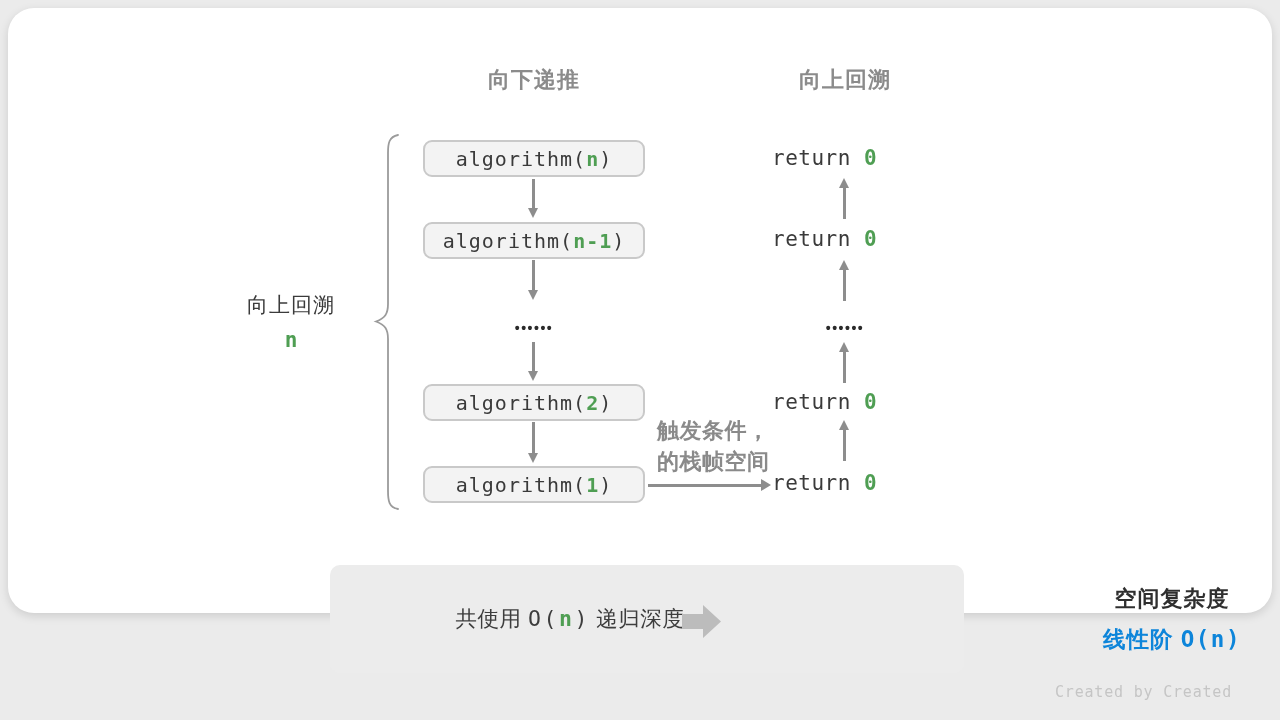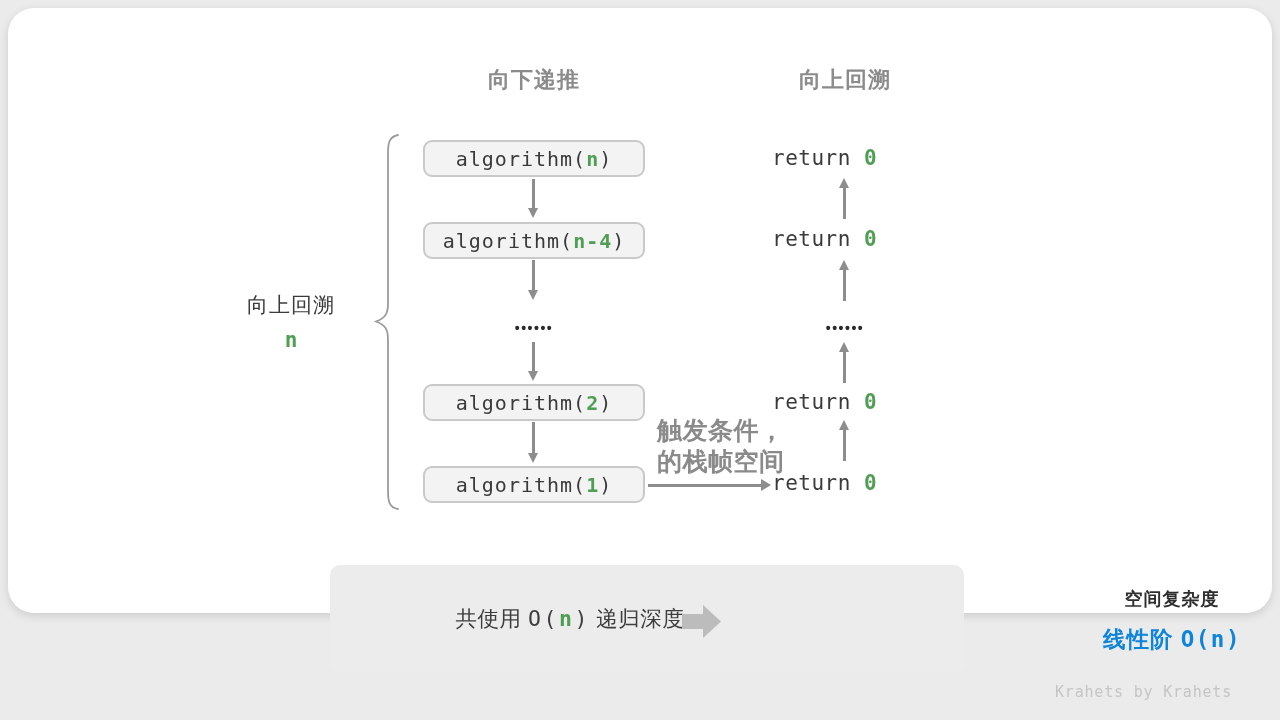--- a/index.html
+++ b/index.html
@@ -84,21 +84,21 @@
   }
   .h-arrow .head {
     position: absolute; right: 0; top: 0;
     width: 0; height: 0;
     border-top: 6px solid transparent;
     border-bottom: 6px solid transparent;
     border-left: 10px solid #8d8d8d;
   }
   .trigger-note {
     left: 649px; top: 407px;
-    font-size: 25px;
+    font-size: 22px;
     font-weight: bold;
     color: #8a8a8a;
     line-height: 31px;
     letter-spacing: 0.5px;
   }
   .depth-label {
     left: 203px; top: 283px;
     width: 160px;
     text-align: center;
     font-size: 21px;
@@ -138,21 +138,21 @@
   }
   .summary-left .gvar { margin: 0 6px; }
   .summary-result {
     position: absolute;
     left: 728px; top: 0; width: 228px; height: 108px;
     display: flex; flex-direction: column;
     align-items: center; justify-content: center;
     line-height: 40px;
   }
   .result-title {
-    font-size: 18px;
+    font-size: 22px;
     font-weight: bold;
     color: #2f2f2f;
     letter-spacing: 1px;
   }
   .result-value {
     font-size: 22.5px;
     font-weight: bold;
     color: #0d85da;
     letter-spacing: 1px;
     white-space: pre;
@@ -180,21 +180,21 @@
   <div class="abs depth-label">向上回溯</div>
   <div class="abs depth-var">n</div>
   <svg class="abs" style="left:360px; top:124px;" width="36" height="380" viewBox="0 0 36 380">
     <path d="M 30 3 C 21 5 20 11 20 21 L 20 172 C 20 182 17 186 8 189.5 C 17 193 20 197 20 207 L 20 359 C 20 369 21 375 30 377" fill="none" stroke="#9b9b9b" stroke-width="1.8" stroke-linecap="round"></path>
   </svg>
 
   <div class="abs call-box" style="top:132px;">
     <span>algorithm(</span><span class="accent-green">n</span><span>)</span>
   </div>
   <div class="abs call-box" style="top:214px;">
-    <span>algorithm(</span><span class="accent-green">n-4</span><span>)</span>
+    <span>algorithm(</span><span class="accent-green">n-1</span><span>)</span>
   </div>
   <div class="abs ellipsis-row" style="left:466px; top:310px;">••••••</div>
   <div class="abs call-box" style="top:376px;">
     <span>algorithm(</span><span class="accent-green">2</span><span>)</span>
   </div>
   <div class="abs call-box" style="top:458px;">
     <span>algorithm(</span><span class="accent-green">1</span><span>)</span>
   </div>
 
   <div class="abs v-arrow down" style="left:520px; top:171px; height:39px;">
@@ -261,15 +261,15 @@
     </div>
     <svg class="abs" style="left:352px; top:40px;" width="40" height="33" viewBox="0 0 40 33">
       <polygon points="0,9 21,9 21,0 39,16.5 21,33 21,24 0,24" fill="#bcbcbc"></polygon>
     </svg>
     <div class="summary-result">
       <div class="result-title">空间复杂度</div>
       <div class="result-value"><span>线性阶 </span><span class="code">O(n)</span></div>
     </div>
   </div>
 
-  <div class="abs credit">Krahets by Krahets</div>
+  <div class="abs credit">Created by Created</div>
 
 </div>
 
 </body></html>

